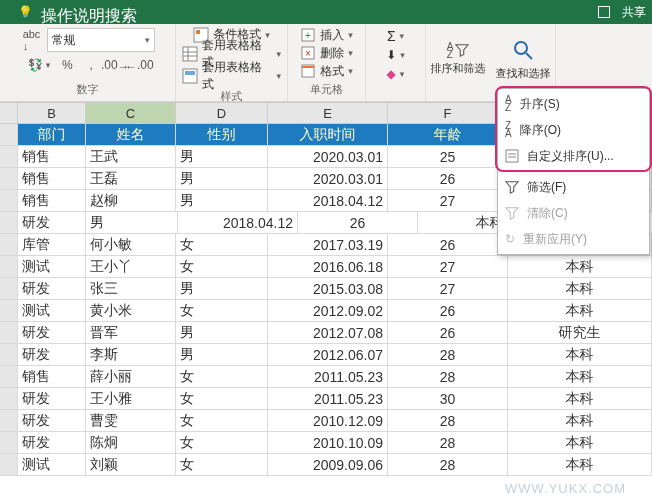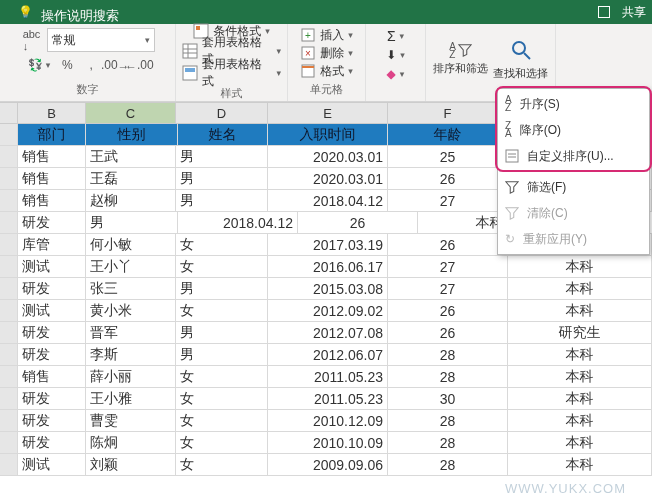--- a/index.html
+++ b/index.html
@@ -1,23 +1,23 @@
 <!DOCTYPE html>
 <html><head>
 <meta charset="utf-8">
 <style>
   * { box-sizing: border-box; margin: 0; padding: 0; font-family: "Microsoft YaHei", sans-serif; }
   body { width: 652px; height: 500px; background: #fff; overflow: hidden; font-size: 12px; color: #333; position: relative; }
   .titlebar { height: 24px; background: #217346; color: #fff; display: flex; align-items: center; padding-left: 18px; gap: 8px; }
   .titlebar .bulb { font-size: 12px; opacity: 0.9; }
-  .titlebar .title { font-size: 13px; margin-top: 8px; }
+  .titlebar .title { font-size: 16px; margin-top: 8px; }
   .titlebar .right { margin-left: auto; display: flex; align-items: center; gap: 12px; padding-right: 6px; }
   .titlebar .share-icon { border: 1px solid #fff; width: 12px; height: 12px; position: relative; }
   .ribbon { height: 78px; background: #f3f2f1; border-bottom: 1px solid #d4d4d4; display: flex; }
-  .group { border-right: 1px solid #e1e1e1; padding: 2px 6px; display: flex; flex-direction: column; justify-content: center; align-items: center; }
+  .group { border-right: 1px solid #e1e1e1; padding: 2px 6px; display: flex; flex-direction: column; justify-content: space-between; align-items: center; }
   .group-label { font-size: 11px; color: #666; margin-top: auto; padding: 2px 0; }
   .btn-sm { width: 22px; height: 22px; display: flex; align-items: center; justify-content: center; color: #555; font-size: 12px; cursor: default; }
   .btn-sm.wide { width: auto; padding: 0 4px; gap: 2px; }
   .group.num { width: 176px; }
   .num-top { display: flex; gap: 4px; align-items: center; padding: 2px 0; }
   .combo { height: 24px; border: 1px solid #c8c8c8; background: #fff; display: flex; align-items: center; justify-content: space-between; padding: 0 4px; font-size: 12px; color: #333; }
   .combo.fmt { width: 108px; }
   .num-bottom { display: flex; gap: 2px; }
   .group.styles { width: 112px; }
   .row { display: flex; align-items: center; gap: 4px; height: 22px; font-size: 12px; color: #333; }
@@ -27,21 +27,21 @@
   .group.edit { width: 60px; }
   .big-btn { display: flex; flex-direction: column; align-items: center; justify-content: center; width: 60px; height: 66px; font-size: 11px; gap: 2px; }
   .big-btn svg { margin-bottom: 2px; }
   .group.sort { width: 130px; flex-direction: row; align-items: flex-start; padding: 2px 2px; }
   .sheet { position: relative; }
   .col-headers { display: flex; height: 22px; background: #e6e6e6; border-bottom: 1px solid #ccc; }
   .ch { border-right: 1px solid #ccc; border-top: 1px solid #ccc; display: flex; align-items: center; justify-content: center; font-size: 13px; color: #333; background: #e6e6e6; }
   .ch.sel { background: #bfd5b0; }
   .data-row { display: flex; height: 22px; border-bottom: 1px solid #d9d9d9; }
   .cell { border-right: 1px solid #d9d9d9; padding: 0 4px; font-size: 14px; color: #333; display: flex; align-items: center; }
-  .hdr .cell { background: #1f7bbf; color: #0f172a; justify-content: center; font-size: 14px; }
+  .hdr .cell { background: #1f7bbf; color: #fef9c3; justify-content: center; font-size: 14px; }
   .cell.center { justify-content: center; }
   .cell.right { justify-content: flex-end; }
   .menu { position: absolute; top: 88px; left: 497px; width: 153px; background: #fff; border: 1px solid #b6b6b6; box-shadow: 2px 2px 6px rgba(0,0,0,.25); padding: 2px 1px; }
   .menu-item { height: 26px; display: flex; align-items: center; gap: 8px; padding: 0 6px; font-size: 12px; color: #333; }
   .menu-item.disabled { color: #a0a0a0; }
   .menu-sep { height: 1px; background: #e1e1e1; margin: 2px 0; }
   .menu-box { position: absolute; border: 2px solid #d62a73; border-radius: 8px; top: 86px; left: 495px; width: 157px; height: 86px; pointer-events: none; }
   .watermark { position: absolute; right: 26px; bottom: 4px; color: rgba(80,120,150,.35); font-size: 13px; letter-spacing: 1px; }
   .za-icon { font-size: 10px; line-height: 8px; color: #555; display: flex; flex-direction: column; }
   .funnel { width: 14px; height: 14px; }
@@ -188,22 +188,22 @@
     <div class="ch c-a"></div>
     <div class="ch c-b">B</div>
     <div class="ch c-c sel">C</div>
     <div class="ch c-d">D</div>
     <div class="ch c-e">E</div>
     <div class="ch c-f">F</div>
   </div>
   <div class="data-row hdr">
     <div class="cell c-a" style="background:#e6e6e6"></div>
     <div class="cell c-b">部门</div>
+    <div class="cell c-c">姓名</div>
     <div class="cell c-d">性别</div>
-    <div class="cell c-c">姓名</div>
     <div class="cell c-e">入职时间</div>
     <div class="cell c-f">年龄</div>
     <div class="cell c-g" style="background:#fff"></div>
   </div>
   <div id="rows">
       <div class="data-row">
         <div class="cell c-a" style="background:#e6e6e6"></div>
         <div class="cell c-b">销售</div>
         <div class="cell c-c">王武</div>
         <div class="cell c-d">男</div>
@@ -244,21 +244,21 @@
         <div class="cell c-d">女</div>
         <div class="cell c-e right">2017.03.19</div>
         <div class="cell c-f center">26</div>
         <div class="cell c-g center">本科</div>
       </div>
       <div class="data-row">
         <div class="cell c-a" style="background:#e6e6e6"></div>
         <div class="cell c-b">测试</div>
         <div class="cell c-c">王小丫</div>
         <div class="cell c-d">女</div>
-        <div class="cell c-e right">2016.06.17</div>
+        <div class="cell c-e right">2016.06.18</div>
         <div class="cell c-f center">27</div>
         <div class="cell c-g center">本科</div>
       </div>
       <div class="data-row">
         <div class="cell c-a" style="background:#e6e6e6"></div>
         <div class="cell c-b">研发</div>
         <div class="cell c-c">张三</div>
         <div class="cell c-d">男</div>
         <div class="cell c-e right">2015.03.08</div>
         <div class="cell c-f center">27</div>

